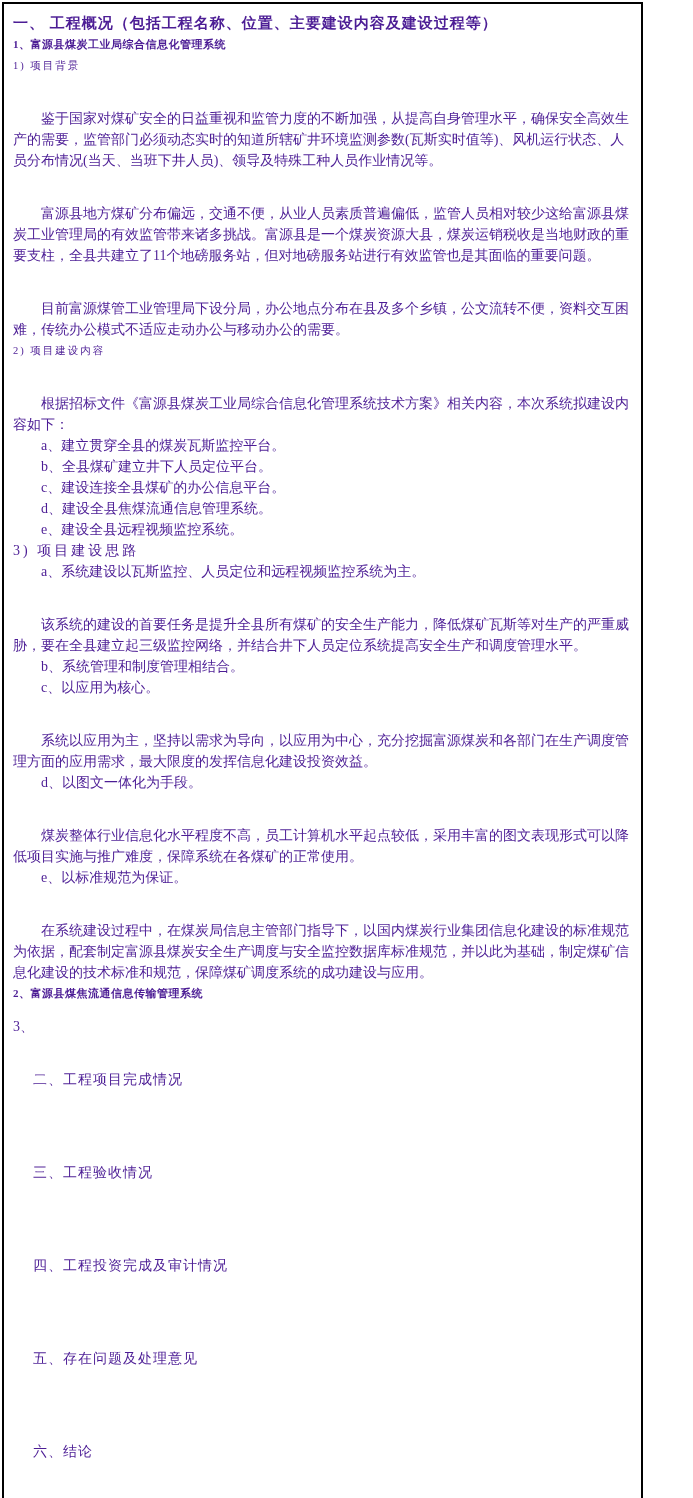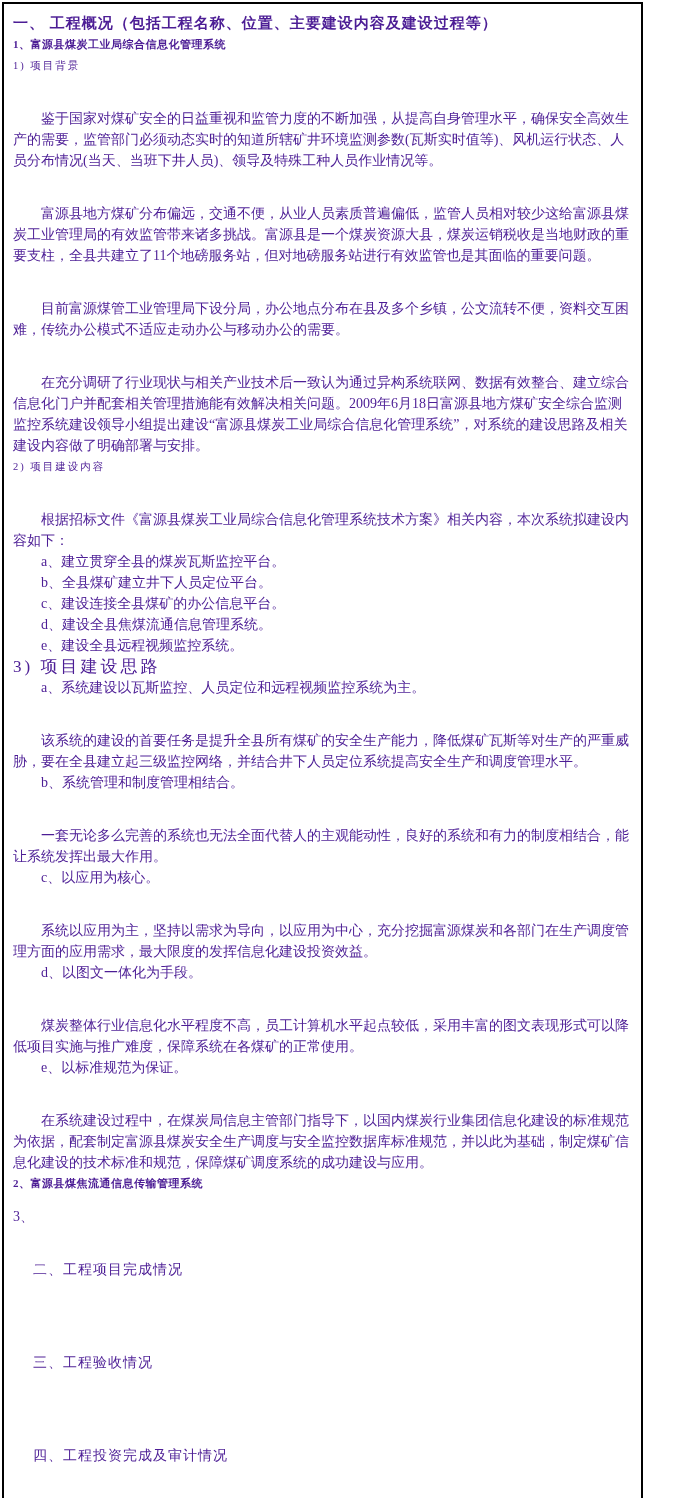--- a/index.html
+++ b/index.html
@@ -32,21 +32,21 @@
     font-size: 11px;
     letter-spacing: 0.5px;
     line-height: 21px;
   }
   .subheading-small {
     font-size: 10.5px;
     letter-spacing: 2px;
     line-height: 21px;
   }
   .subheading {
-    font-size: 17px;
+    font-size: 14px;
     letter-spacing: 3px;
     line-height: 21px;
   }
   .paragraph {
     text-indent: 2em;
     margin-top: 32px;
   }
   .list-item {
     padding-left: 2em;
   }
@@ -66,33 +66,31 @@
 <body>
 
 <div class="page">
   <div>
       <div class="blk title">一、 工程概况（包括工程名称、位置、主要建设内容及建设过程等）</div>
       <div class="blk heading">1、富源县煤炭工业局综合信息化管理系统</div>
       <div class="blk subheading-small">1) 项目背景</div>
       <div class="blk paragraph">鉴于国家对煤矿安全的日益重视和监管力度的不断加强，从提高自身管理水平，确保安全高效生产的需要，监管部门必须动态实时的知道所辖矿井环境监测参数(瓦斯实时值等)、风机运行状态、人员分布情况(当天、当班下井人员)、领导及特殊工种人员作业情况等。</div>
       <div class="blk paragraph">富源县地方煤矿分布偏远，交通不便，从业人员素质普遍偏低，监管人员相对较少这给富源县煤炭工业管理局的有效监管带来诸多挑战。富源县是一个煤炭资源大县，煤炭运销税收是当地财政的重要支柱，全县共建立了11个地磅服务站，但对地磅服务站进行有效监管也是其面临的重要问题。</div>
       <div class="blk paragraph">目前富源煤管工业管理局下设分局，办公地点分布在县及多个乡镇，公文流转不便，资料交互困难，传统办公模式不适应走动办公与移动办公的需要。</div>
-      <div class="blk paragraph">在充分调研了行业现状与相关产业技术后一致认为通过异构系统联网、数据有效整合、建立综合信息化门户并配套相关管理措施能有效解决相关问题。2009年6月18日富源县地方煤矿安全综合监测监控系统建设领导小组提出建设“富源县煤炭工业局综合信息化管理系统”，对系统的建设思路及相关建设内容做了明确部署与安排。</div>
       <div class="blk subheading-small">2) 项目建设内容</div>
       <div class="blk paragraph">根据招标文件《富源县煤炭工业局综合信息化管理系统技术方案》相关内容，本次系统拟建设内容如下：</div>
       <div class="blk list-item">a、建立贯穿全县的煤炭瓦斯监控平台。</div>
       <div class="blk list-item">b、全县煤矿建立井下人员定位平台。</div>
       <div class="blk list-item">c、建设连接全县煤矿的办公信息平台。</div>
       <div class="blk list-item">d、建设全县焦煤流通信息管理系统。</div>
       <div class="blk list-item">e、建设全县远程视频监控系统。</div>
       <div class="blk subheading">3) 项目建设思路</div>
       <div class="blk list-item">a、系统建设以瓦斯监控、人员定位和远程视频监控系统为主。</div>
       <div class="blk paragraph">该系统的建设的首要任务是提升全县所有煤矿的安全生产能力，降低煤矿瓦斯等对生产的严重威胁，要在全县建立起三级监控网络，并结合井下人员定位系统提高安全生产和调度管理水平。</div>
       <div class="blk list-item">b、系统管理和制度管理相结合。</div>
-      <div class="blk paragraph">一套无论多么完善的系统也无法全面代替人的主观能动性，良好的系统和有力的制度相结合，能让系统发挥出最大作用。</div>
       <div class="blk list-item">c、以应用为核心。</div>
       <div class="blk paragraph">系统以应用为主，坚持以需求为导向，以应用为中心，充分挖掘富源煤炭和各部门在生产调度管理方面的应用需求，最大限度的发挥信息化建设投资效益。</div>
       <div class="blk list-item">d、以图文一体化为手段。</div>
       <div class="blk paragraph">煤炭整体行业信息化水平程度不高，员工计算机水平起点较低，采用丰富的图文表现形式可以降低项目实施与推广难度，保障系统在各煤矿的正常使用。</div>
       <div class="blk list-item">e、以标准规范为保证。</div>
       <div class="blk paragraph">在系统建设过程中，在煤炭局信息主管部门指导下，以国内煤炭行业集团信息化建设的标准规范为依据，配套制定富源县煤炭安全生产调度与安全监控数据库标准规范，并以此为基础，制定煤矿信息化建设的技术标准和规范，保障煤矿调度系统的成功建设与应用。</div>
       <div class="blk heading">2、富源县煤焦流通信息传输管理系统</div>
       <div class="blk plain">3、</div>
       <div class="blk section">二、工程项目完成情况</div>
       <div class="blk section">三、工程验收情况</div>

